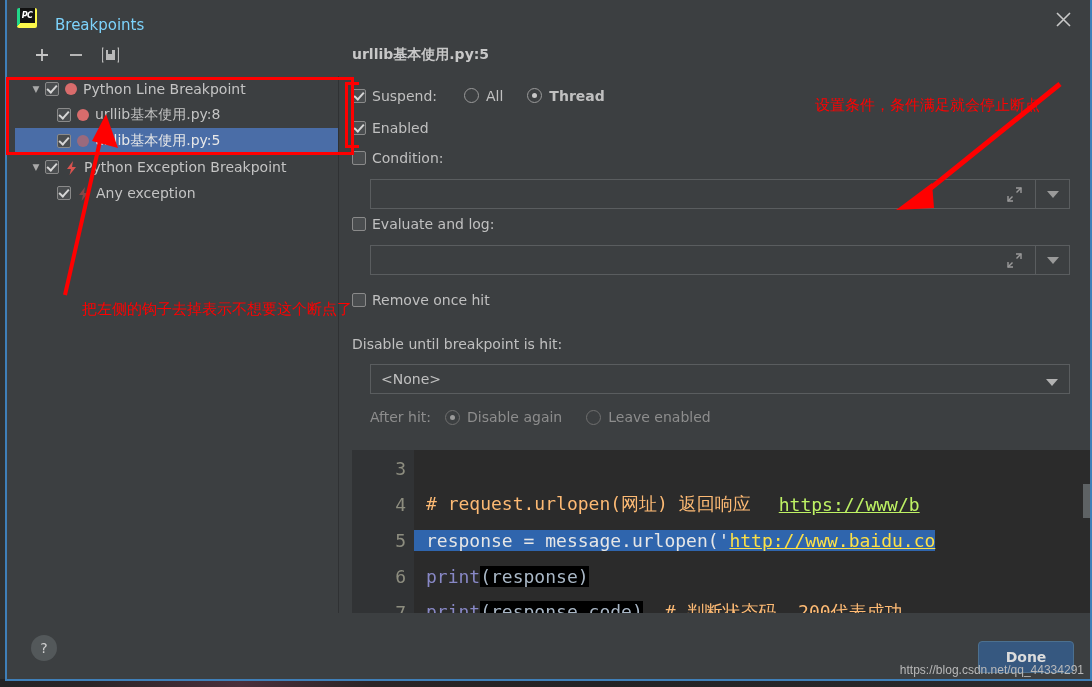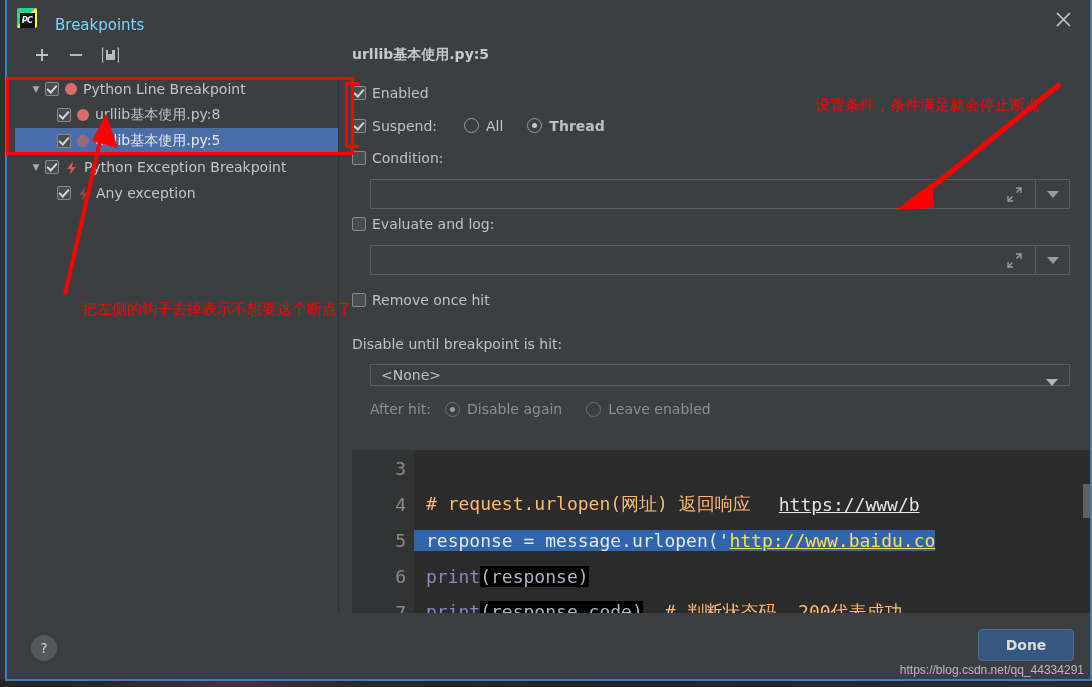--- a/index.html
+++ b/index.html
@@ -24,21 +24,21 @@
     border-top: none;
     overflow: hidden;
   }
   .dialog-inner { position:absolute; inset:0; background:#3c3f41; }
 
   
   .titlebar { position:absolute; left:0; top:0; width:1083px; height:37px; }
   .pc-logo {
     position:absolute; left:10px; top:8px; width:20px; height:20px; border-radius:2px;
     background: linear-gradient(135deg,#21d789 0%,#21d789 45%,#fcf84a 46%,#fcf84a 100%);
-    display:flex; align-items:flex-end; justify-content:center;font-style:italic;
+    display:flex; align-items:flex-start; justify-content:center;font-style:italic;
   }
   .pc-logo .inner {
     width:15px;height:15px;background:#111;color:#fff;font-size:8px;font-weight:bold;
     display:flex;align-items:center;justify-content:center;letter-spacing:-0.5px;
     font-family:"DejaVu Sans","Liberation Sans",sans-serif;
   }
   .title-text { position:absolute; left:48px; top:16px; font-size:15px; color:#7dd3fc; }
   .close-btn {
     position:absolute; right:14px; top:6px; width:26px; height:26px;
     display:flex; align-items:center; justify-content:center; cursor:pointer;
@@ -83,21 +83,21 @@
            border-radius:50%; background:#c8c8c8; }
   .radio.dim { border-color:#6f6f6f; }
   .radio.dim.on::after { background:#9a9a9a; }
 
   .ed-wrap { position:relative; height:30px; margin:6px 0 0 18px; width:700px;
              border:1px solid #5a5d5f; background:#3c3f41; display:flex; align-items:center; }
   .ed-btns { position:absolute; right:0; top:0; height:28px; display:flex; }
   .ed-btn { width:42px; display:flex; align-items:center; justify-content:center; cursor:pointer; }
   .ed-btn.sepleft { border-left:1px solid #5a5d5f; width:34px; }
 
-  .combo { margin:6px 0 0 18px; width:700px; height:22px; border:1px solid #5a5d5f;
+  .combo { margin:6px 0 0 18px; width:700px; height:30px; border:1px solid #5a5d5f;
            background:#3c3f41; display:flex; align-items:center; padding:0 10px;
            font-size:14px; color:#c0c0c0; position:relative; cursor:pointer; }
   .combo .chev { position:absolute; right:10px; top:9px; }
 
   
   .code {
     position:absolute; left:345px; top:450px; width:742px; height:163px;
     background:#2b2b2b; font-family:"DejaVu Sans Mono","Liberation Mono",monospace;
     font-size:18px; overflow:hidden;
   }
@@ -112,21 +112,21 @@
   .kwfn { color:#8888c6; }
   .str { color:#fde047; text-decoration:underline; }
   .hlsel { background:#000000; }
   .code-scroll { position:absolute; right:2px; top:34px; width:9px; height:34px; background:#5e6264; }
 
   
   .bottombar { position:absolute; left:0; bottom:0; width:1083px; height:64px; background:#3c3f41; }
   .help-btn { position:absolute; left:24px; top:20px; width:26px; height:26px; border-radius:50%;
               background:#53585a; color:#cfcfcf; font-size:14px; display:flex;
               align-items:center; justify-content:center; cursor:pointer; }
-  .done-btn { position:absolute; right:16px; top:14px; width:96px; height:32px;
+  .done-btn { position:absolute; right:16px; top:26px; width:96px; height:32px;
               background:#365880; border:1px solid #4c708f; border-radius:4px;
               color:#dcdcdc; font-size:14px; font-weight:bold;
               display:flex; align-items:center; justify-content:center; cursor:pointer; }
   .watermark { position:absolute; right:6px; bottom:2px; font-size:12px; color:#b9b9b9;
                font-family:"Liberation Sans",sans-serif; }
 
   
   .anno { position:absolute; pointer-events:none; }
   .anno-rect { border:3px solid #ff0000; }
   .anno-text { color:#ff0000; font-size:15px; white-space:nowrap;
@@ -210,32 +210,32 @@
               <path d="M8 0 L2 8 H6 L4.5 14 L11 6 H7 Z" fill="#d9534f"></path>
             </svg>
         </span>
         <span class="tree-label">Any exception</span>
       </div>
     </div>
 
     <div class="detail">
       <div class="detail-title">urllib基本使用.py:5</div>
 
-      <div class="row" style="height:30px">
-        <span class="cbx on"></span>
-        <span class="lbl"><span>Enabled</span></span>
-      </div>
-
       <div class="row" style="height:35px">
         <span class="cbx on"></span>
         <span class="lbl" style="min-width:92px">Suspend:</span>
         <span class="radio"></span>
         <span class="lbl" style="margin-right:24px">All</span>
         <span class="radio on"></span>
         <span class="lbl" style="font-weight:bold">Thread</span>
+      </div>
+
+      <div class="row" style="height:30px">
+        <span class="cbx on"></span>
+        <span class="lbl"><span>Enabled</span></span>
       </div>
 
       <div class="row" style="height:30px">
         <span class="cbx"></span>
         <span class="lbl">Condition:</span>
       </div>
 
       <div class="ed-wrap">
         <div class="ed-btns">
           <div class="ed-btn">
@@ -306,21 +306,21 @@
     </div>
 
     <div class="code">
       <div class="cline">
         <span class="gutter">3</span>
         <span class="ctext"></span>
       </div>
       <div class="cline">
         <span class="gutter">4</span>
         <span class="ctext cmt"># request.urlopen(网址) 返回响应</span>
-        <span class="ctext str" style="padding-left:28px;color:#e5e5e5">https://www/b</span>
+        <span class="ctext str" style="padding-left:28px;color:#bef264">https://www/b</span>
       </div>
       <div class="cline hl">
         <span class="gutter">5</span>
         <span class="ctext"><span>response = message.urlopen('</span><span class="str">http://www.baidu.co</span></span>
       </div>
       <div class="cline">
         <span class="gutter">6</span>
         <span class="ctext"><span class="kwfn">print</span><span class="hlsel">(response)</span></span>
       </div>
       <div class="cline">

